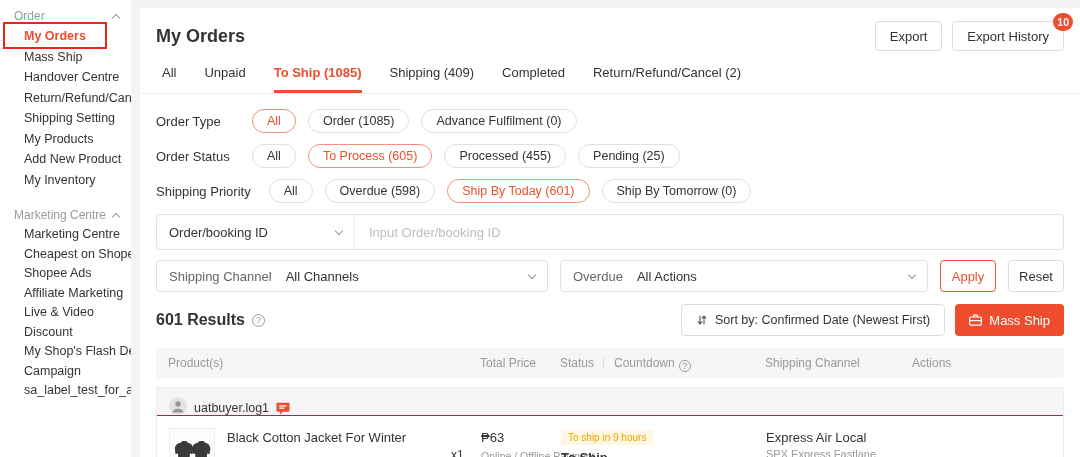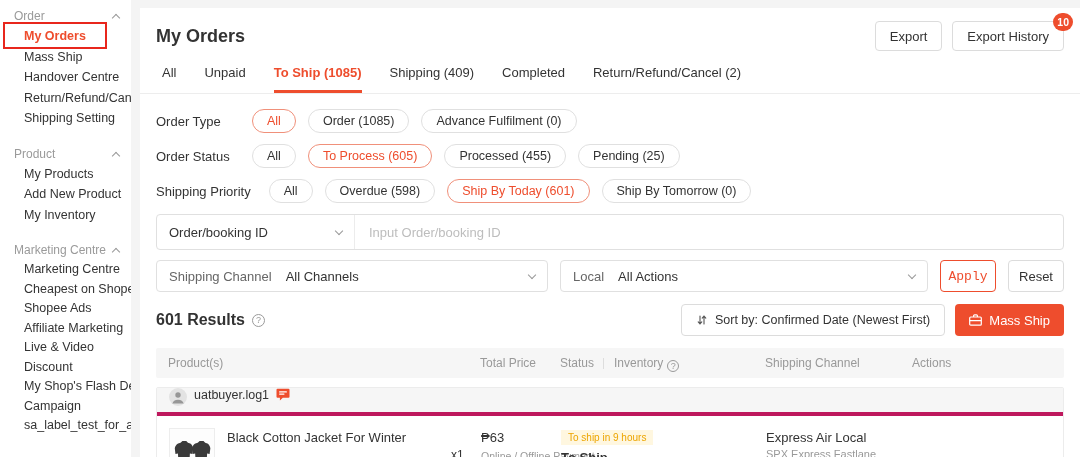--- a/index.html
+++ b/index.html
@@ -44,37 +44,37 @@
   .search-box input { flex: 1; border: 0; outline: 0; font-size: 13px; padding: 0 14px; color: #333; background: transparent; }
   .search-box input::placeholder { color: #bdbdbd; }
 
   .dd-row { display: flex; margin: 10px 16px 0; height: 32px; gap: 12px; }
   .dd { border: 1px solid #e0e0e0; border-radius: 4px; display: flex; align-items: center; padding: 0 12px; font-size: 13px; cursor: pointer; }
   .dd .dd-label { color: #666; margin-right: 14px; }
   .dd .dd-value { color: #333; }
   .dd .cv { margin-left: auto; }
   .dd.ship { width: 392px; }
   .dd.act { flex: 1; }
-  .btn.apply { color: #ee4d2d; border-color: #ee4d2d; width: 56px; height: 32px; font-family: Liberation Mono, monospace; }
+  .btn.apply { color: #ee4d2d; border-color: #ee4d2d; width: 56px; height: 32px; }
   .btn.reset { width: 56px; height: 32px; }
 
   .results-row { display: flex; align-items: center; justify-content: space-between; margin: 12px 16px 0; }
   .results { font-size: 16px; font-weight: bold; color: #333; display: flex; align-items: center; gap: 7px; }
   .q-icon { display: inline-flex; align-items: center; justify-content: center; width: 13px; height: 13px; border: 1px solid #9a9a9a; border-radius: 50%; font-size: 9px; color: #9a9a9a; font-weight: normal; cursor: pointer; }
   .right-actions { display: flex; gap: 10px; margin-left: 46px; }
   .sort-btn { height: 32px; gap: 7px; font-size: 12.5px; }
   .massship { height: 32px; background: #ee4d2d; border: none; color: #fff; font-weight: 500; gap: 7px; }
 
   .table-head { position: relative; margin: 12px 16px 0; height: 30px; background: #f6f6f6; border-radius: 2px; font-size: 12px; color: #999; }
   .th { position: absolute; top: 0; line-height: 30px; white-space: nowrap; }
   .th-sep { position: absolute; left: 447px; top: 10px; width: 1px; height: 11px; background: #ddd; }
   .th .q-icon { width: 12px; height: 12px; vertical-align: -2px; margin-left: 4px; }
 
   .order-card { margin: 9px 16px 0; border: 1px solid #ececec; border-radius: 2px; background: #fff; }
-  .order-head { height: 28px; background: #f6f6f6; display: flex; align-items: flex-start; padding: 0 12px; gap: 7px; border-bottom: 4px solid #be185d; }
+  .order-head { height: 28px; background: #f6f6f6; display: flex; align-items: flex-end; padding: 0 12px; gap: 7px; border-bottom: 1px solid #be185d; }
   .buyer-name { font-size: 12.5px; color: #333; cursor: pointer; }
   .order-id { margin-left: auto; font-size: 12px; color: #666; }
   .order-body { position: relative; height: 79px; }
   .obcell { position: absolute; }
   .prod-img { left: 12px; top: 12px; width: 46px; height: 46px; border: 1px solid #ededed; background: #fff; }
   .prod-title { left: 70px; top: 14px; font-size: 13px; font-weight: 500; color: #333; width: 210px; }
   .qty { left: 294px; top: 32px; font-size: 12px; color: #333; }
   .price-cell { left: 324px; top: 14px; }
   .price { font-size: 13px; font-weight: 500; color: #333; }
   .payment { font-size: 10.5px; color: #999; margin-top: 5px; white-space: nowrap; }
@@ -96,24 +96,20 @@
     <div class="sec-head first">
       <span>Order</span>
       <span class="cv up"></span>
     </div>
     <div class="s-item active">My Orders</div>
     <div class="s-item">Mass Ship</div>
     <div class="s-item">Handover Centre</div>
     <div class="s-item">Return/Refund/Cancel</div>
     <div class="s-item">Shipping Setting</div>
 
-    <div class="sec-head">
-      <span>Product</span>
-      <span class="cv up"></span>
-    </div>
     <div class="s-item">My Products</div>
     <div class="s-item">Add New Product</div>
     <div class="s-item">My Inventory</div>
 
     <div class="sec-head">
       <span>Marketing Centre</span>
       <span class="cv up"></span>
     </div>
     <div class="s-item tight">Marketing Centre</div>
     <div class="s-item tight">Cheapest on Shopee</div>
@@ -181,21 +177,21 @@
       <input type="text" placeholder="Input Order/booking ID" style="">
     </div>
 
     <div class="dd-row">
       <div class="dd ship">
         <span class="dd-label">Shipping Channel</span>
         <span class="dd-value">All Channels</span>
         <span class="cv down"></span>
       </div>
       <div class="dd act">
-        <span class="dd-label">Local</span>
+        <span class="dd-label">Overdue</span>
         <span class="dd-value">All Actions</span>
         <span class="cv down"></span>
       </div>
       <button class="btn apply">Apply</button>
       <button class="btn reset">Reset</button>
     </div>
 
     <div class="results-row">
       <div class="results">
         <span>601 Results</span>
@@ -217,21 +213,21 @@
         </button>
       </div>
     </div>
 
     <div class="table-head">
       <span class="th" style="left:12px">Product(s)</span>
       <span class="th" style="left:324px">Total Price</span>
       <span class="th" style="left:404px">Status</span>
       <span class="th-sep"></span>
       <span class="th" style="left:458px">
-        <span>Inventory</span><span class="q-icon">?</span>
+        <span>Countdown</span><span class="q-icon">?</span>
       </span>
       <span class="th" style="left:609px">Shipping Channel</span>
       <span class="th" style="left:756px">Actions</span>
     </div>
 
     <div class="order-card">
       <div class="order-head">
         <svg width="18" height="18" viewBox="0 0 18 18">
             <circle cx="9" cy="9" r="9" fill="#e3e3e3"></circle>
             <circle cx="9" cy="7" r="2.7" fill="#979797"></circle>

